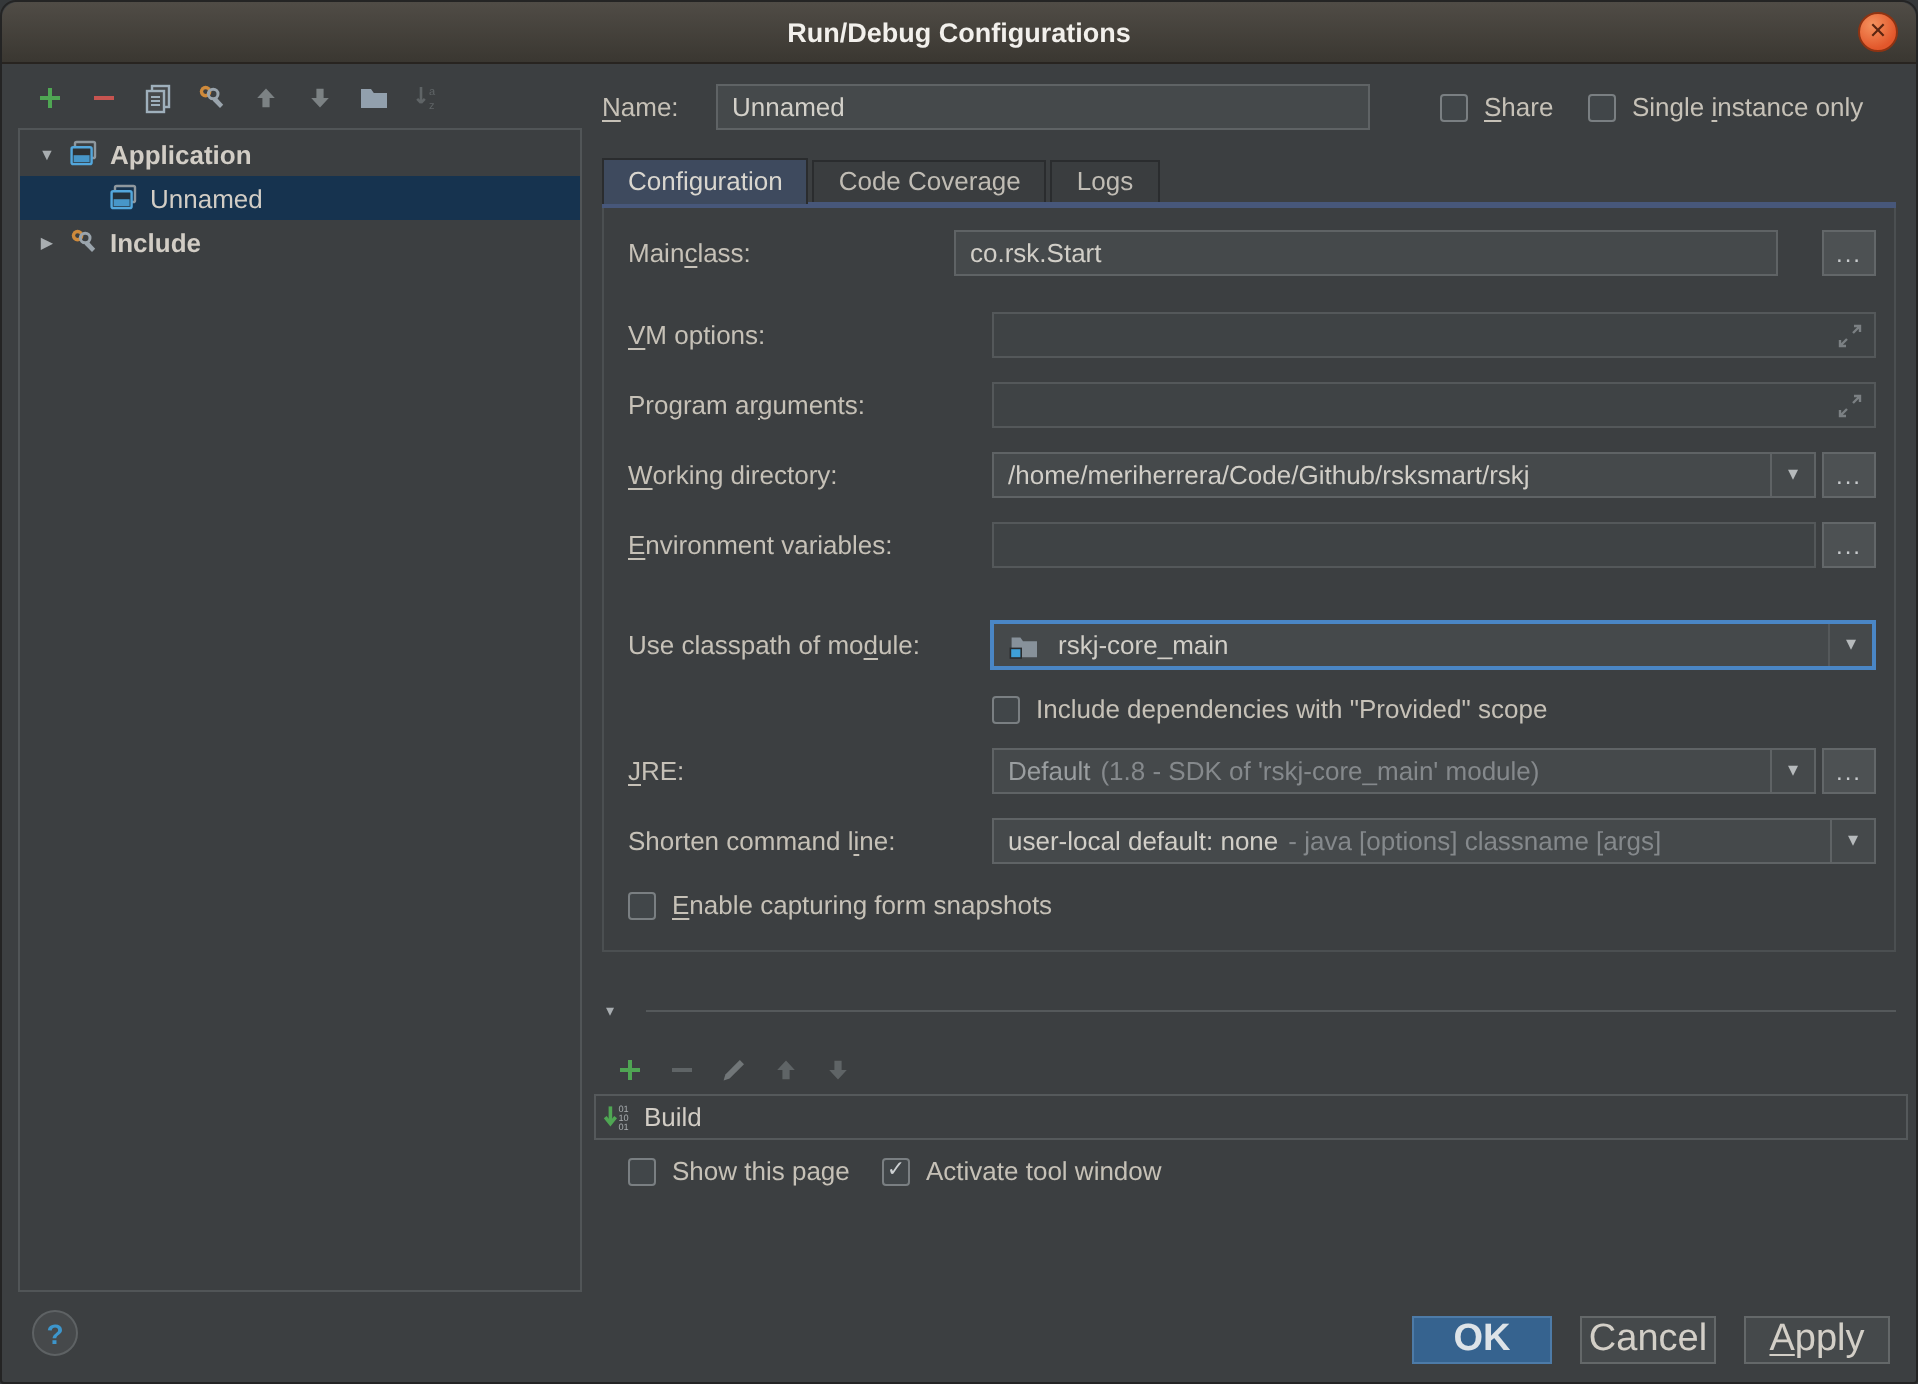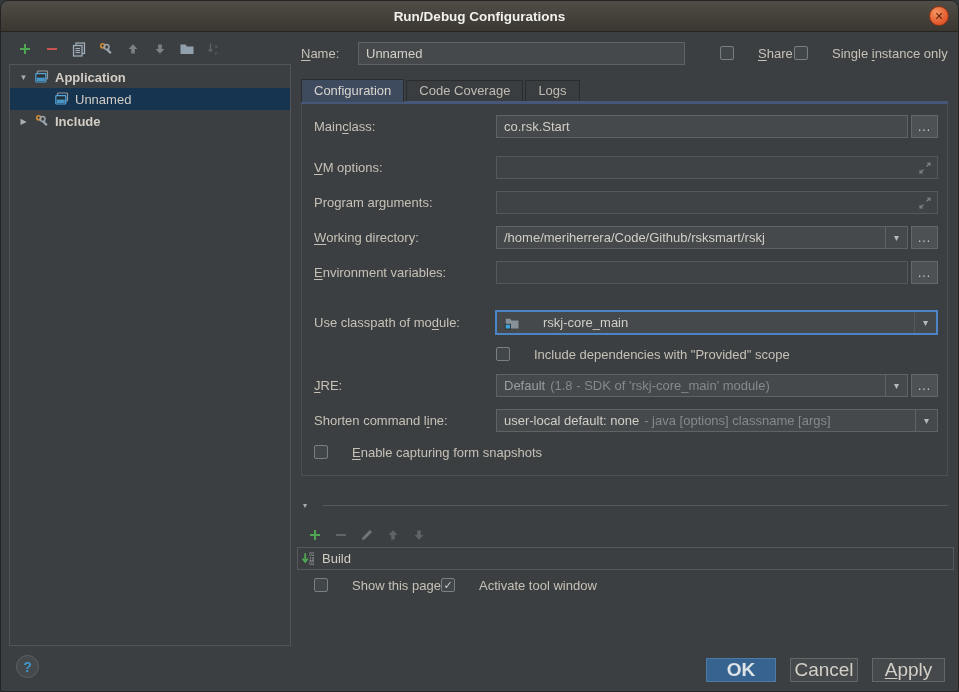--- a/index.html
+++ b/index.html
@@ -38,21 +38,21 @@
     color:#d2cdc5;cursor:default;white-space:nowrap;}
   .tree-row.group{font-weight:bold;}
   .tree-row.child{padding-left:44px;}
   .tree-row.selected{background:#16334f;}
   .twisty{width:11px;font-size:8px;color:#a8adb0;text-align:center;}
 
   
   .lbl{position:absolute;height:23px;display:flex;align-items:center;color:#c6c1b7;white-space:nowrap;}
   .name-input{position:absolute;left:357px;top:41px;width:327px;height:23px;box-sizing:border-box;
     background:#45494b;border:1px solid #5f6365;color:#d3d0c9;font:inherit;padding:0 7px;outline:none;}
-  .cb{position:absolute;display:flex;align-items:flex-start;gap:24px;color:#c6c1b7;cursor:default;white-space:nowrap;}
+  .cb{position:absolute;display:flex;align-items:center;gap:8px;color:#c6c1b7;cursor:default;white-space:nowrap;}
   .cbbox{width:14px;height:14px;box-sizing:border-box;background:#414649;border:1px solid #7a7f82;
     border-radius:2px;display:flex;align-items:center;justify-content:center;
     font-size:11px;line-height:1;color:#ccd0d2;}
 
   
   .tabbar{position:absolute;left:300px;top:78px;width:647px;height:22px;display:flex;align-items:center;}
   .tab{height:20px;line-height:20px;padding:0 12px;margin-right:2px;background:#3a3d3f;
     border:1px solid #2a2c2e;border-bottom:none;color:#c0bcb4;cursor:pointer;}
   .tab.selected{height:22px;line-height:22px;background:#3e4a5e;color:#d9d6cf;position:relative;z-index:2;}
   .tab-underline{position:absolute;left:300px;top:100px;width:647px;height:3px;background:#47577a;}
@@ -205,21 +205,21 @@
 
   <div class="tabbar">
     <div class="tab selected">Configuration</div>
     <div class="tab">Code Coverage</div>
     <div class="tab">Logs</div>
   </div>
   <div class="tab-underline"></div>
   <div class="content-panel"></div>
 
   <div class="lbl" style="left:313px;top:114px;">Main <u>c</u>lass:</div>
-  <div class="field" style="left:495px;top:114px;width:412px;">
+  <div class="field" style="left:476px;top:114px;width:412px;">
     <span>co.rsk.Start</span>
   </div>
   <div class="sq-btn" style="left:910px;top:114px;">
     <span>...</span>
   </div>
 
   <div class="lbl" style="left:313px;top:155px;"><u>V</u>M options:</div>
   <div class="field empty" style="left:495px;top:155px;width:442px;">
     <span></span>
     <span class="expand-ic"><svg viewBox="0 0 14 14">
@@ -248,21 +248,21 @@
 
   <div class="lbl" style="left:313px;top:260px;"><u>E</u>nvironment variables:</div>
   <div class="field empty" style="left:495px;top:260px;width:412px;">
     <span></span>
   </div>
   <div class="sq-btn" style="left:910px;top:260px;">
     <span>...</span>
   </div>
 
   <div class="lbl" style="left:313px;top:310px;">Use classpath of mo<u>d</u>ule:</div>
-  <div class="field focus" style="left:494px;top:309px;width:443px;height:25px;padding-right:24px;gap:23px;">
+  <div class="field focus" style="left:494px;top:309px;width:443px;height:25px;padding-right:24px;gap:9px;">
     <span class="icon16">
         <svg viewBox="0 0 16 16">
           <path d="M1.8 3.8h4.4l1.3 1.8h7v8h-12.7z" fill="#87919a"></path>
           <rect x="1.2" y="9.2" width="5.4" height="4.8" fill="#3fa0d8" stroke="#2a2c2e" stroke-width="0.8"></rect>
         </svg>
       </span>
     <span>rskj-core_main</span>
     <span class="arrow-seg">
         <span>▾</span>
       </span>

